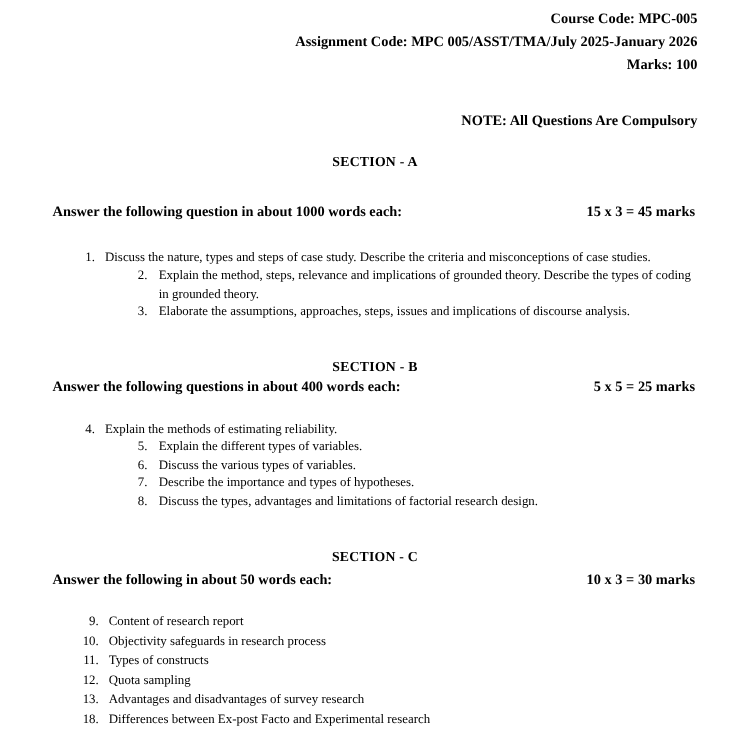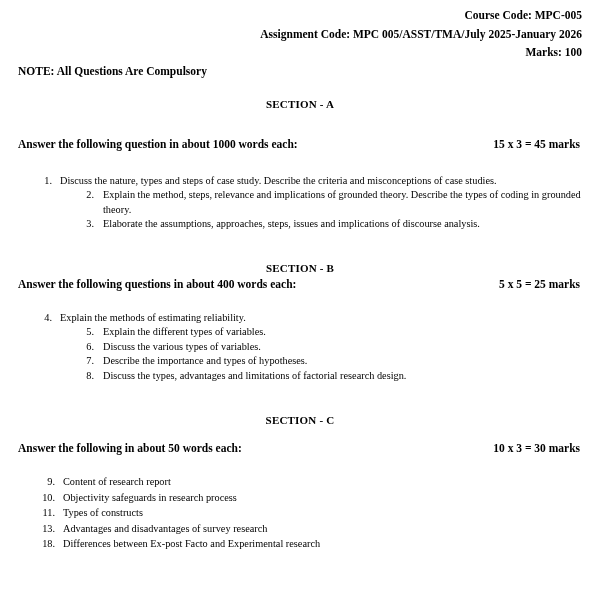--- a/index.html
+++ b/index.html
@@ -13,42 +13,42 @@
     overflow: hidden;
     font-family: "Liberation Serif", "DejaVu Serif", serif;
     color: #000000;
     -webkit-font-smoothing: antialiased;
   }
   .page {
     position: relative;
     width: 600px;
     height: 600px;
     box-sizing: border-box;
-    padding: 0 18px;
+    padding: 0 42px;
   }
 
   
   .header {
     padding-top: 6px;
     text-align: right;
   }
   .header .hline {
     font-weight: bold;
     font-size: 11.5px;
     line-height: 18.5px;
     white-space: nowrap;
   }
 
   
   .note {
-    margin-top: 1px;
+    margin-top: 27px;
     font-weight: bold;
     font-size: 11.5px;
     line-height: 16px;
-    text-align: left;
+    text-align: right;
   }
 
   
   .section-heading {
     text-align: center;
     font-weight: bold;
     font-size: 11px;
     letter-spacing: 0.2px;
   }
   .sec-a-heading { margin-top: 19px; }
@@ -65,21 +65,21 @@
     line-height: 16px;
   }
   .instruction .prompt { white-space: nowrap; }
   .instruction .marks {
     white-space: nowrap;
     margin-left: auto;
     padding-right: 2px;
   }
   .instr-a { margin-top: 26px; gap: 36px; }
   .instr-b { margin-top: 2px; }
-  .instr-c { margin-top: 14px; justify-content: flex-end; }
+  .instr-c { margin-top: 4px; justify-content: flex-end; }
 
   
   .qlist {
     list-style: none;
     margin: 0;
     padding: 0;
     font-size: 10.3px;
     line-height: 14.5px;
   }
   .qlist li {
@@ -197,20 +197,24 @@
     </li>
     <li class="lvlc">
       <span class="num">10.</span>
       <span class="txt">Objectivity safeguards in research process</span>
     </li>
     <li class="lvlc">
       <span class="num">11.</span>
       <span class="txt">Types of constructs</span>
     </li>
     <li class="lvlc">
+      <span class="num">12.</span>
+      <span class="txt">Quota sampling</span>
+    </li>
+    <li class="lvlc">
       <span class="num">13.</span>
       <span class="txt">Advantages and disadvantages of survey research</span>
     </li>
     <li class="lvlc">
       <span class="num">18.</span>
       <span class="txt">Differences between Ex-post Facto and Experimental research</span>
     </li>
   </ul>
 
 </div>

